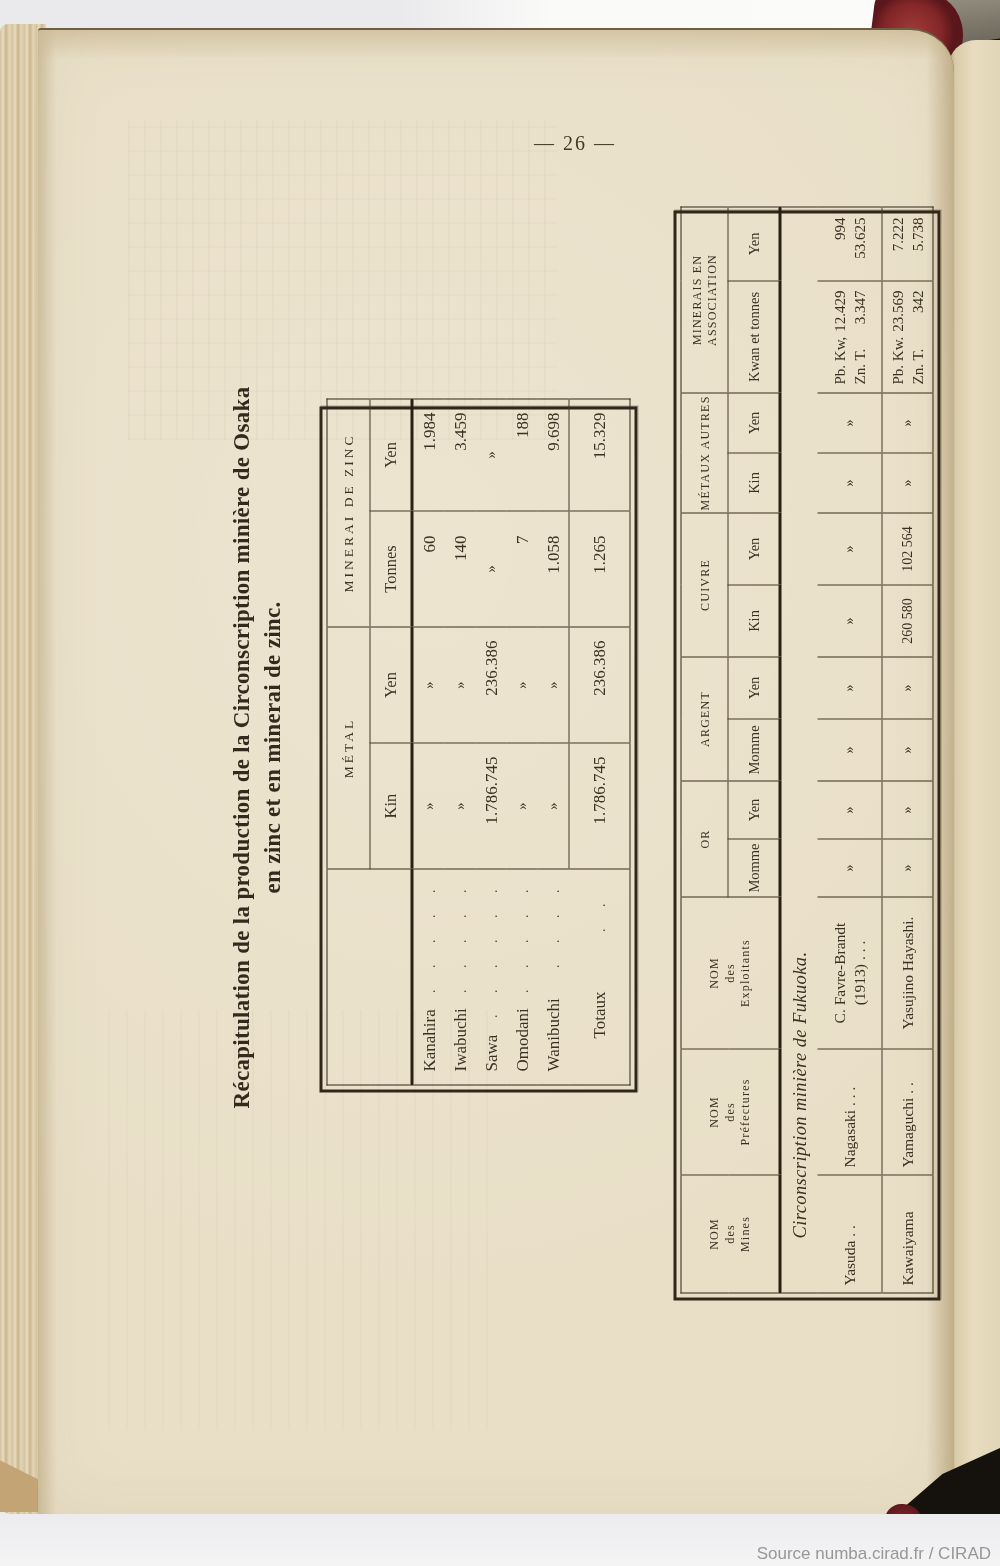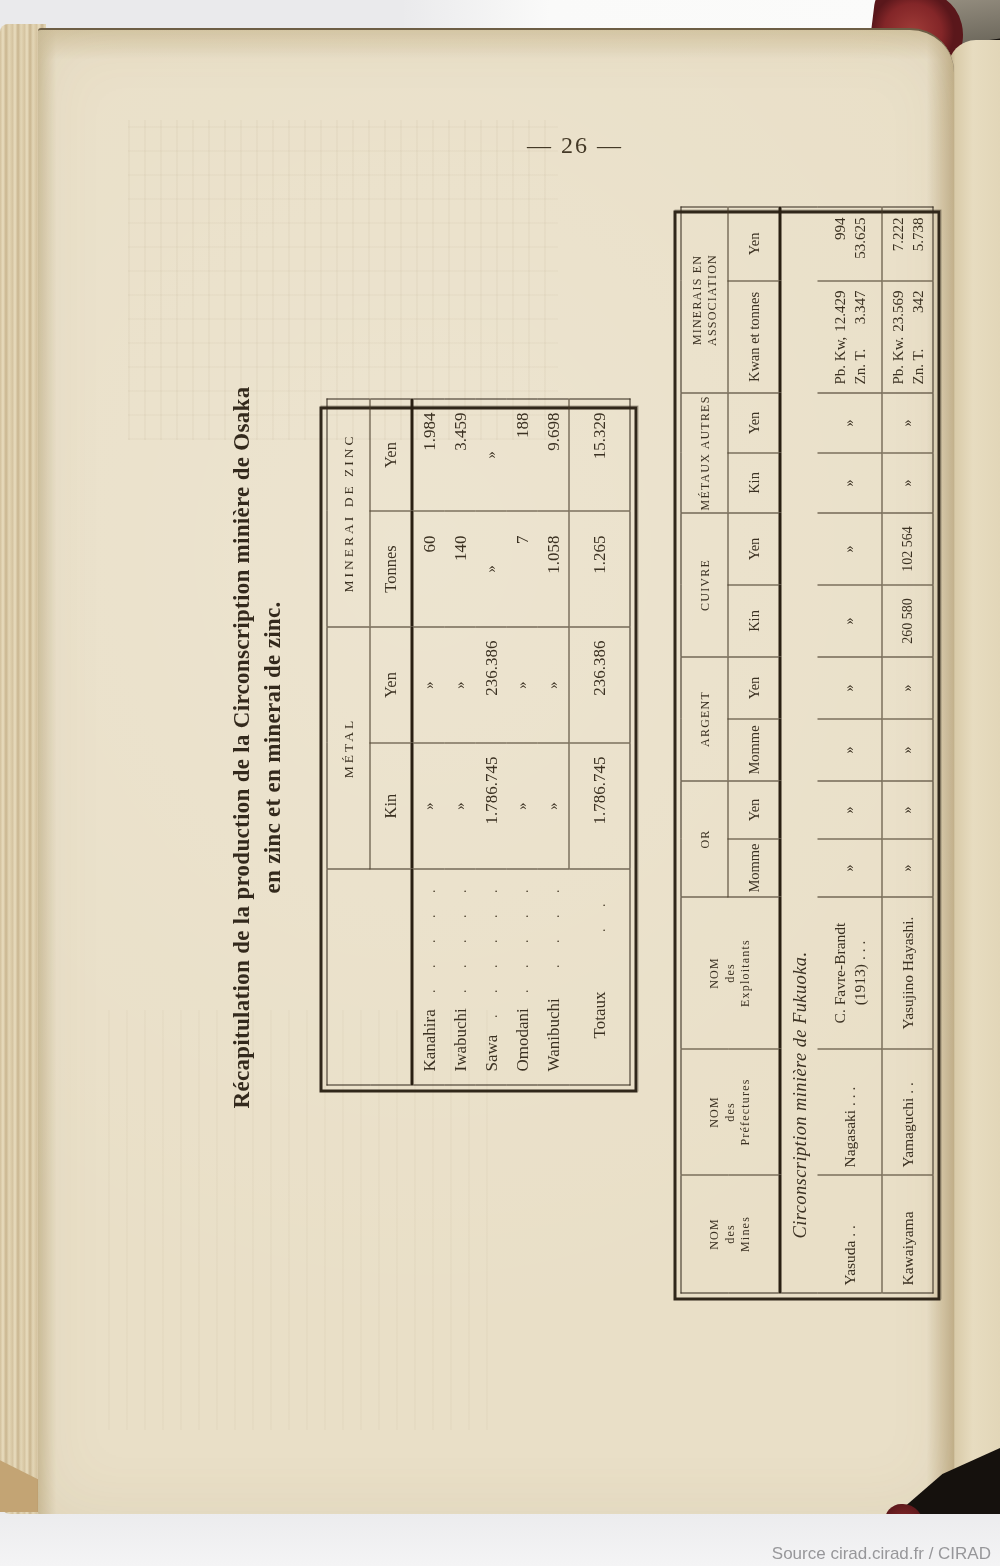--- a/index.html
+++ b/index.html
@@ -50,21 +50,21 @@
       box-shadow:0 2px 1px rgba(90,75,50,.35), inset 0 0 70px rgba(120,100,60,.09); }
 
   .ghost { position:absolute; pointer-events:none; }
   .g1 { left:90px; top:90px; width:430px; height:320px;
       background:repeating-linear-gradient(90deg, rgba(139,117,82,.05) 0 2px, transparent 2px 16px),
                  repeating-linear-gradient(0deg, rgba(139,117,82,.04) 0 2px, transparent 2px 24px); }
   .g2 { left:70px; top:980px; width:380px; height:420px;
       background:repeating-linear-gradient(90deg, rgba(139,117,82,.04) 0 2px, transparent 2px 18px); }
 
   .page-number { position:absolute; left:462px; top:102px; width:150px; text-align:center;
-      font-size:24px; letter-spacing:2px; color:#443927; }
+      font-size:20px; letter-spacing:2px; color:#443927; }
 
   
   .rot { position:absolute; left:-6px; top:370px; width:1090px; height:695px;
       transform:rotate(-90deg); color:#3a3021; }
 
   .doc-title { position:absolute; left:0; top:-4px; width:100%; text-align:center;
       font-weight:bold; font-size:23px; line-height:31px; color:#33291c; letter-spacing:.3px; }
 
   
   .frame { position:absolute; box-sizing:border-box; border:3.5px solid #30271a; padding:4px;
@@ -349,16 +349,16 @@
           </tbody>
         </table>
       </div>
 
     </div>
   </div>
 
   <div class="black-bottom"></div>
   <div class="red-bottom"></div>
   <div class="bottom-strip">
-    <div class="source-text">Source cirad.cirad.fr / CIRAD</div>
+    <div class="source-text">Source numba.cirad.fr / CIRAD</div>
   </div>
 
 </div>
 
 </body></html>

